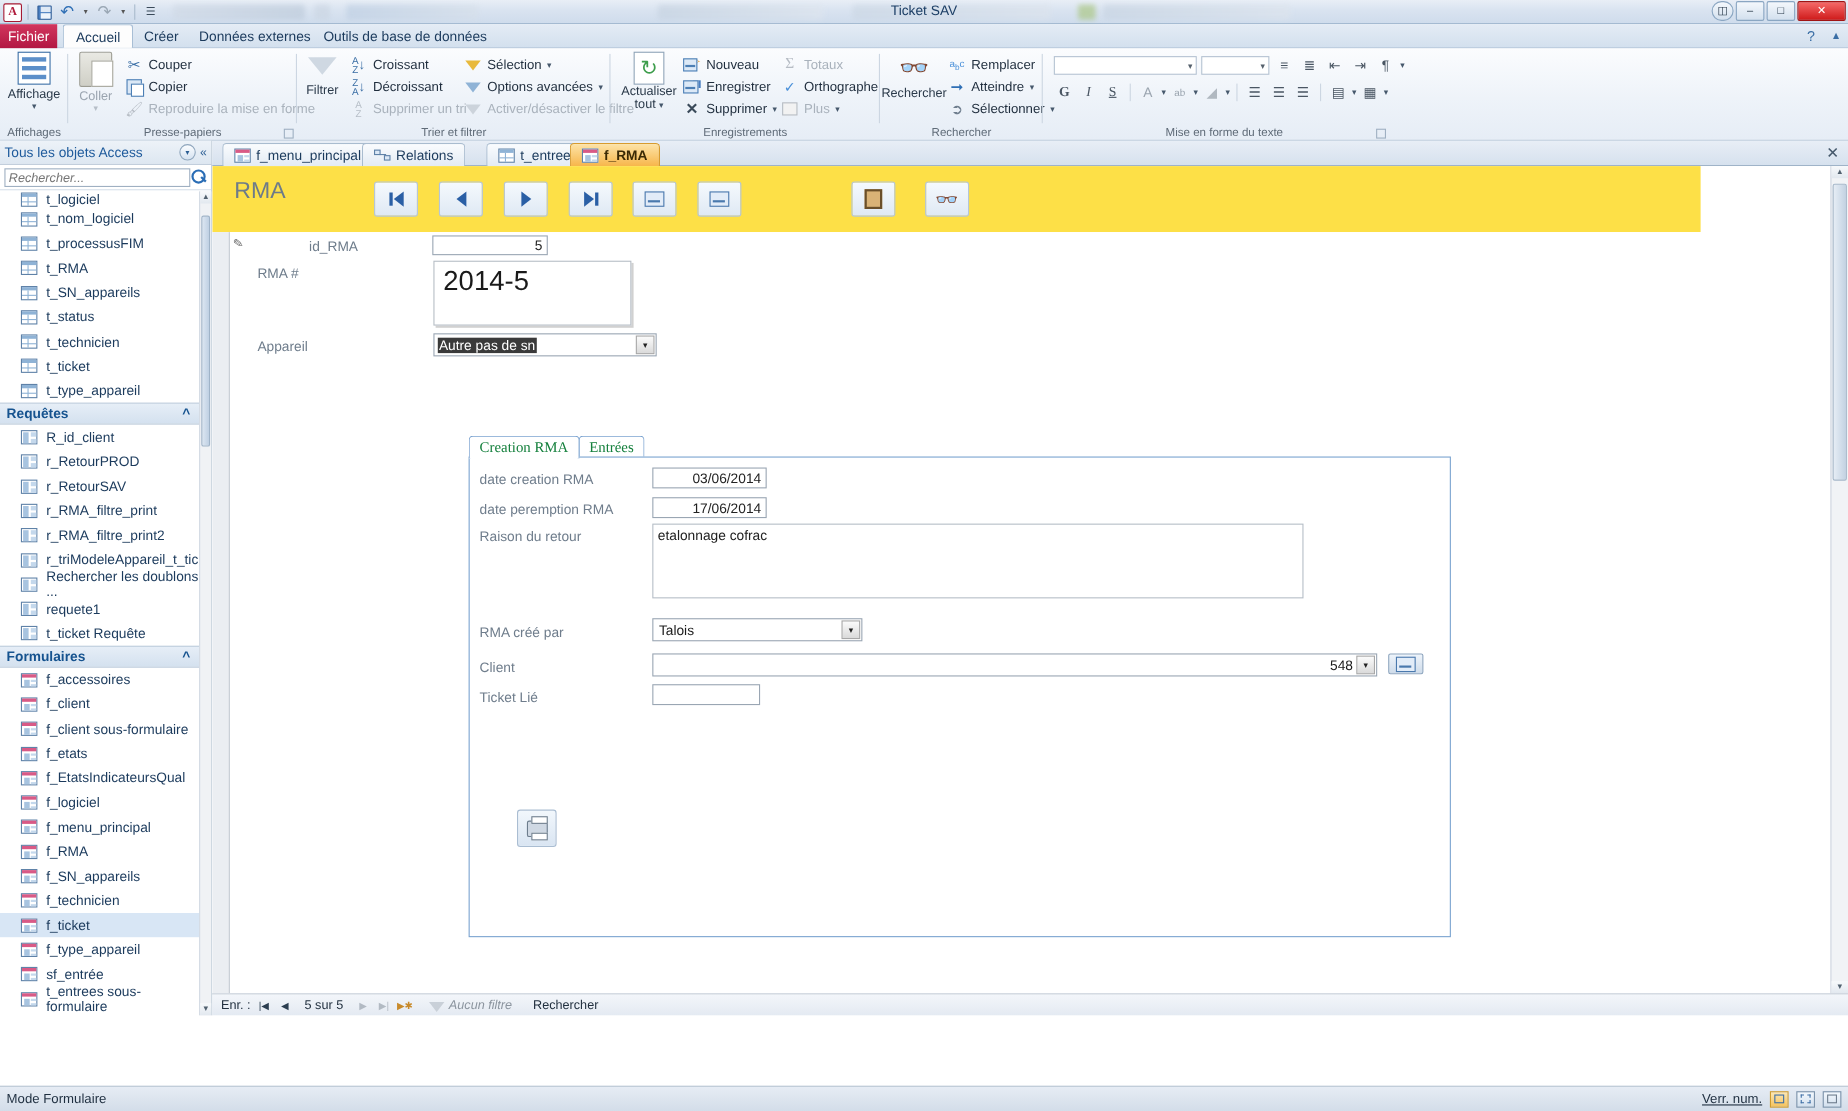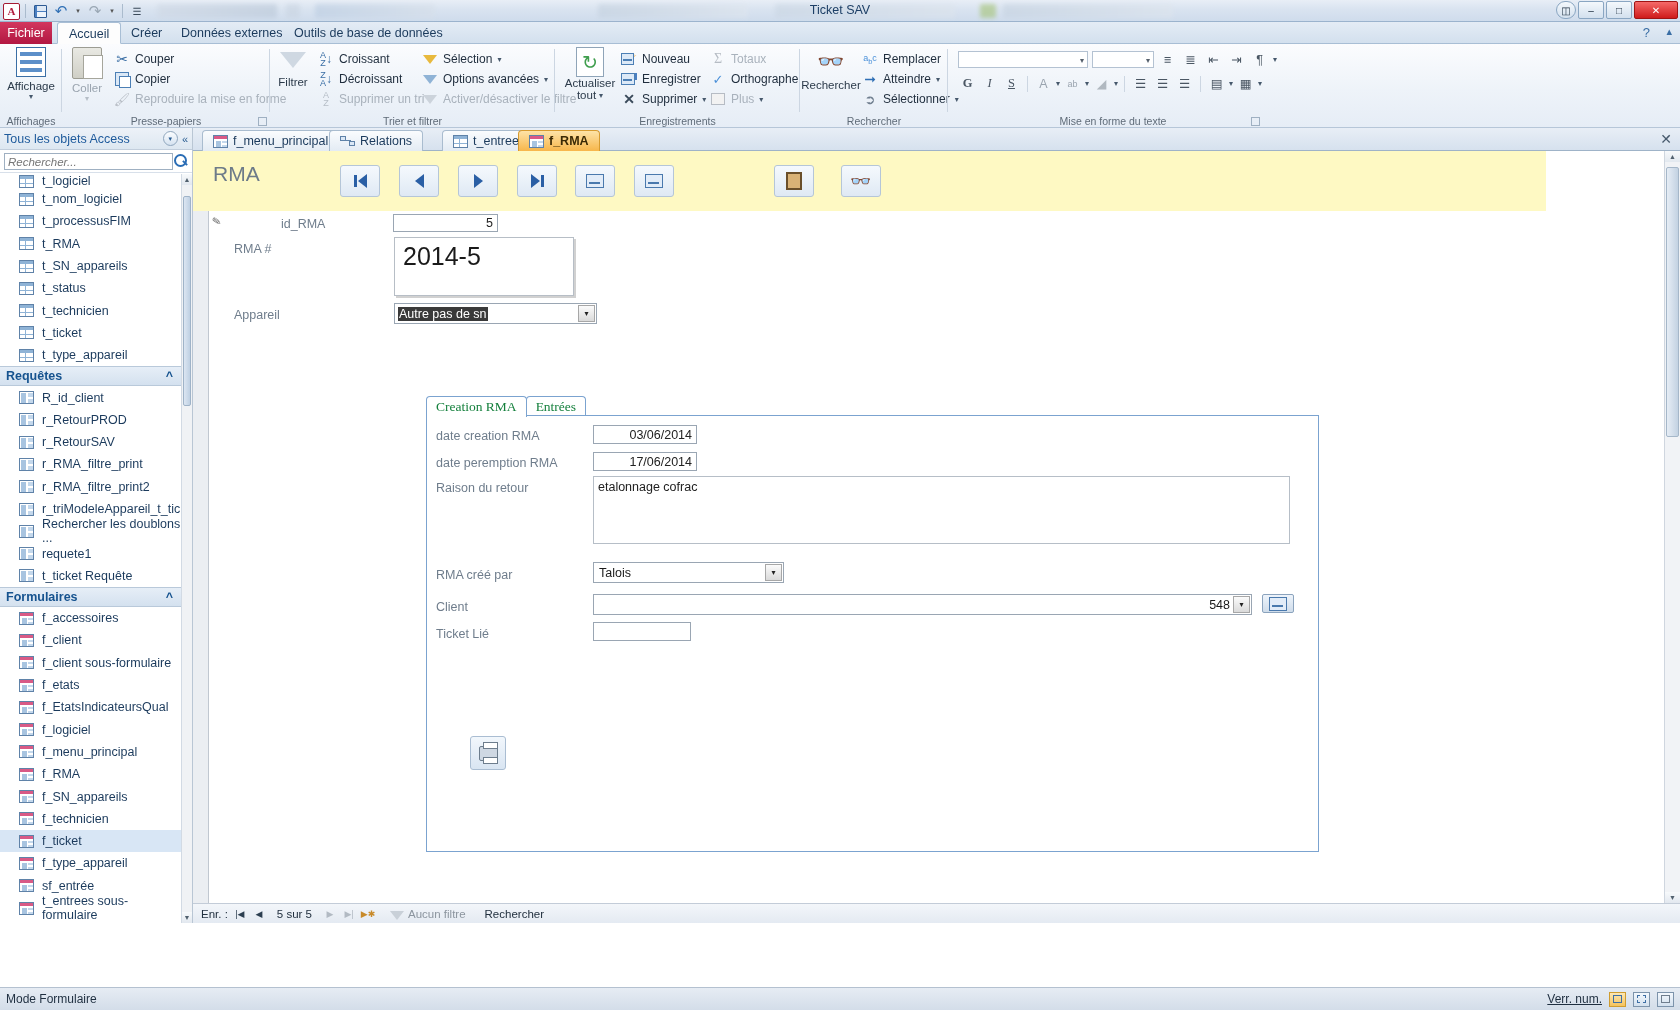--- a/index.html
+++ b/index.html
@@ -161,21 +161,21 @@
     position:absolute; top:2px; height:21px; display:flex; align-items:center; gap:5px; padding:0 10px;
     font-size:12.5px; color:#1b3a5c; border:1px solid #a9bccf; border-bottom:none;
     border-radius:4px 4px 0 0; background:linear-gradient(180deg,#fafcfe,#e3ebf4);
   }
   .dtab.active{ background:linear-gradient(180deg,#fde3a7,#f7b64b); border-color:#d79b2f; font-weight:bold; color:#3b2a05;}
   .dclose{ position:absolute; right:8px; top:3px; font-size:14px; color:#45586b; cursor:pointer;}
 
   .formarea{ position:absolute; left:193px; top:151px; width:1487px; height:752px; background:#fff; overflow:hidden;}
   .recsel{ position:absolute; left:0; top:60px; width:16px; bottom:0; background:#ebeef2; border-right:1px solid #c0c7d0;}
   .formhdr{
-    position:absolute; left:0; top:0; width:1353px; height:60px; background:#fef9c3;
+    position:absolute; left:0; top:0; width:1353px; height:60px; background:#fde047;
   }
   .formhdr .ftitle{ position:absolute; left:20px; top:11px; font-size:21px; color:#6d7b89; }
   .navbtn{
     position:absolute; top:14px; width:40px;height:32px; border:1px solid #b5c6d8; border-radius:3px;
     background:linear-gradient(180deg,#f5f9fd,#dfe9f4); display:flex;align-items:center;justify-content:center;
     color:#2a5fa5; font-size:15px;
   }
   .navbtn .gl{ display:flex;align-items:center;justify-content:center;}
   .bar{ width:3px;height:12px;background:#2a5fa5;display:inline-block;}
   .tri-l{ width:0;height:0;border-top:7px solid transparent;border-bottom:7px solid transparent;border-right:9px solid #2a5fa5;}
@@ -239,21 +239,21 @@
 
   
   .recnav{
     position:absolute; left:193px; top:903px; width:1487px; height:20px;
     background:linear-gradient(180deg,#f3f6fa,#e4eaf2); border-top:1px solid #c3ccd8;
     display:flex; align-items:center; font-size:11.5px; color:#22303f; gap:5px; padding-left:8px;
   }
   .recnav .nb{ width:14px;height:14px;display:flex;align-items:center;justify-content:center;color:#2c3e50;font-size:9px;}
   .recnav .nb.dis{ color:#b2bac3;}
   .recnav .box{ padding:0 6px; }
-  .recnav .filt{ display:flex;align-items:flex-end;gap:4px; margin-left:10px; color:#8c959f;}
+  .recnav .filt{ display:flex;align-items:flex-end;gap:4px; margin-left:10px; color:#8c959f;font-style:italic;}
   .recnav .srch{ margin-left:14px; }
 
   
   .statusbar{
     position:absolute; left:0; bottom:0; width:1680px; height:23px;
     background:linear-gradient(180deg,#e6ecf4,#d3dde9); border-top:1px solid #b4c1d0;
     display:flex; align-items:center; font-size:12px; color:#1f2f40; padding:0 6px;
   }
   .statusbar .right{ margin-left:auto; display:flex; align-items:center; gap:7px;text-decoration:underline;}
   .viewbtn{ width:17px;height:15px; border:1px solid #7c93ab; background:linear-gradient(180deg,#f3f8fd,#d3e0ee);
@@ -927,21 +927,21 @@
 
     <div class="tabctl">
 
       <div class="flabel" style="left:9px; top:13px;">date creation RMA</div>
       <div class="finput r" style="left:166px; top:9px; width:104px; height:19px;">03/06/2014</div>
 
       <div class="flabel" style="left:9px; top:40px;">date peremption RMA</div>
       <div class="finput r" style="left:166px; top:36px; width:104px; height:19px;">17/06/2014</div>
 
       <div class="flabel" style="left:9px; top:65px;">Raison du retour</div>
-      <div class="txtarea" style="left:166px; top:60px; width:697px; height:68px;">etalonnage cofrac</div>
+      <div class="txtarea" style="left:166px; top:60px; width:592px; height:68px;">etalonnage cofrac</div>
 
       <div class="flabel" style="left:9px; top:152px;">RMA créé par</div>
       <div class="combo" style="left:166px; top:146px; width:191px; height:21px;">
         <span style="padding-left:2px;">Talois</span>
         <span class="btn">▾</span>
       </div>
 
       <div class="flabel" style="left:9px; top:184px;">Client</div>
       <div class="combo" style="left:166px; top:178px; width:659px; height:21px; justify-content:flex-end; padding-right:21px;">
         <span>548</span>

